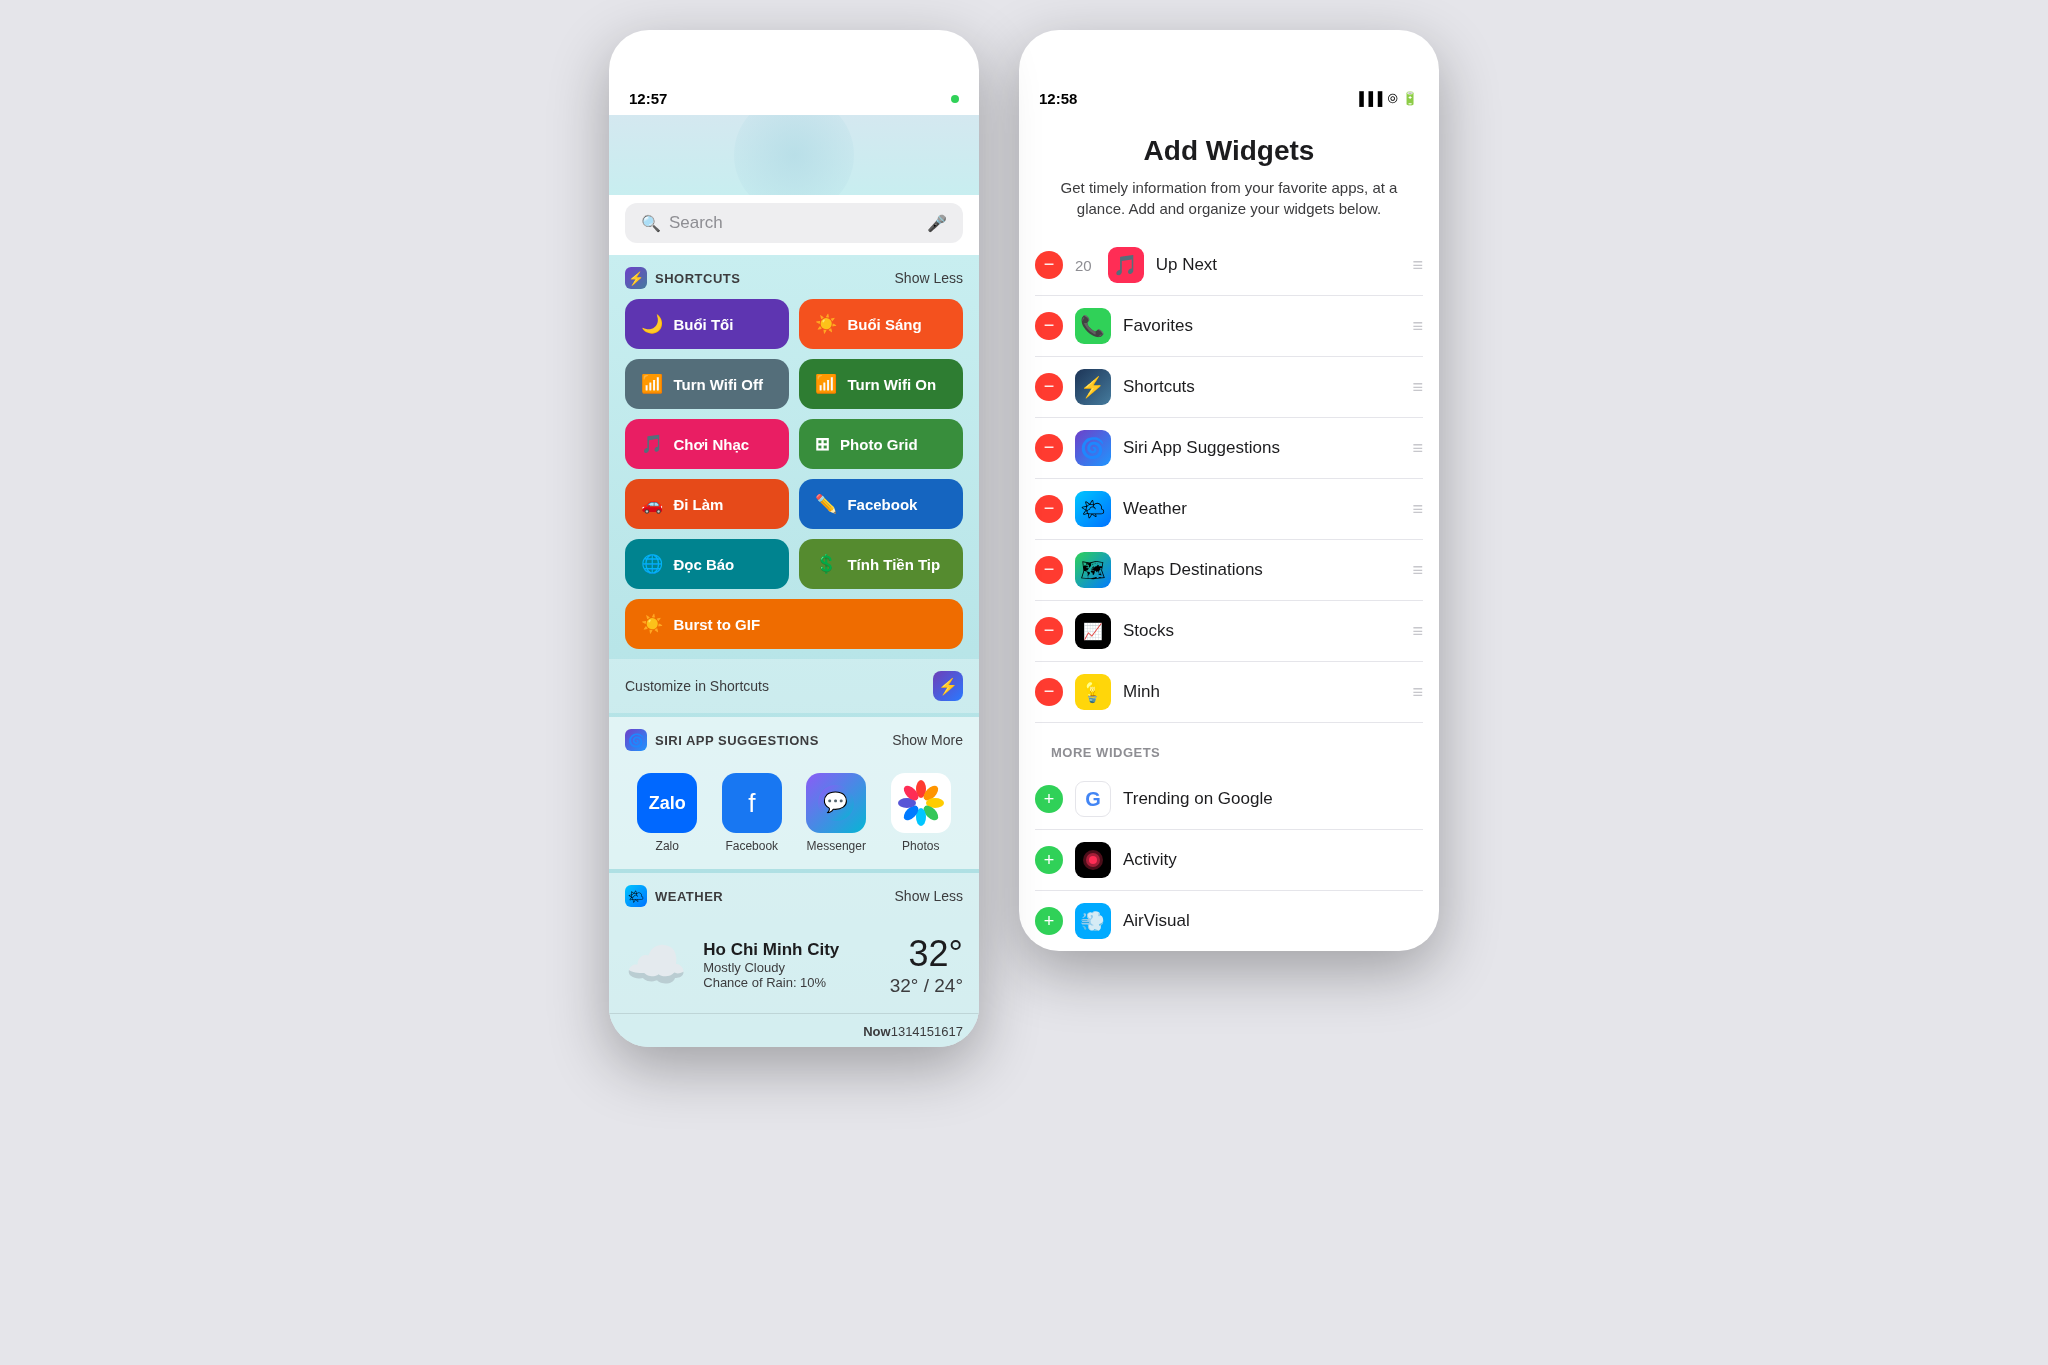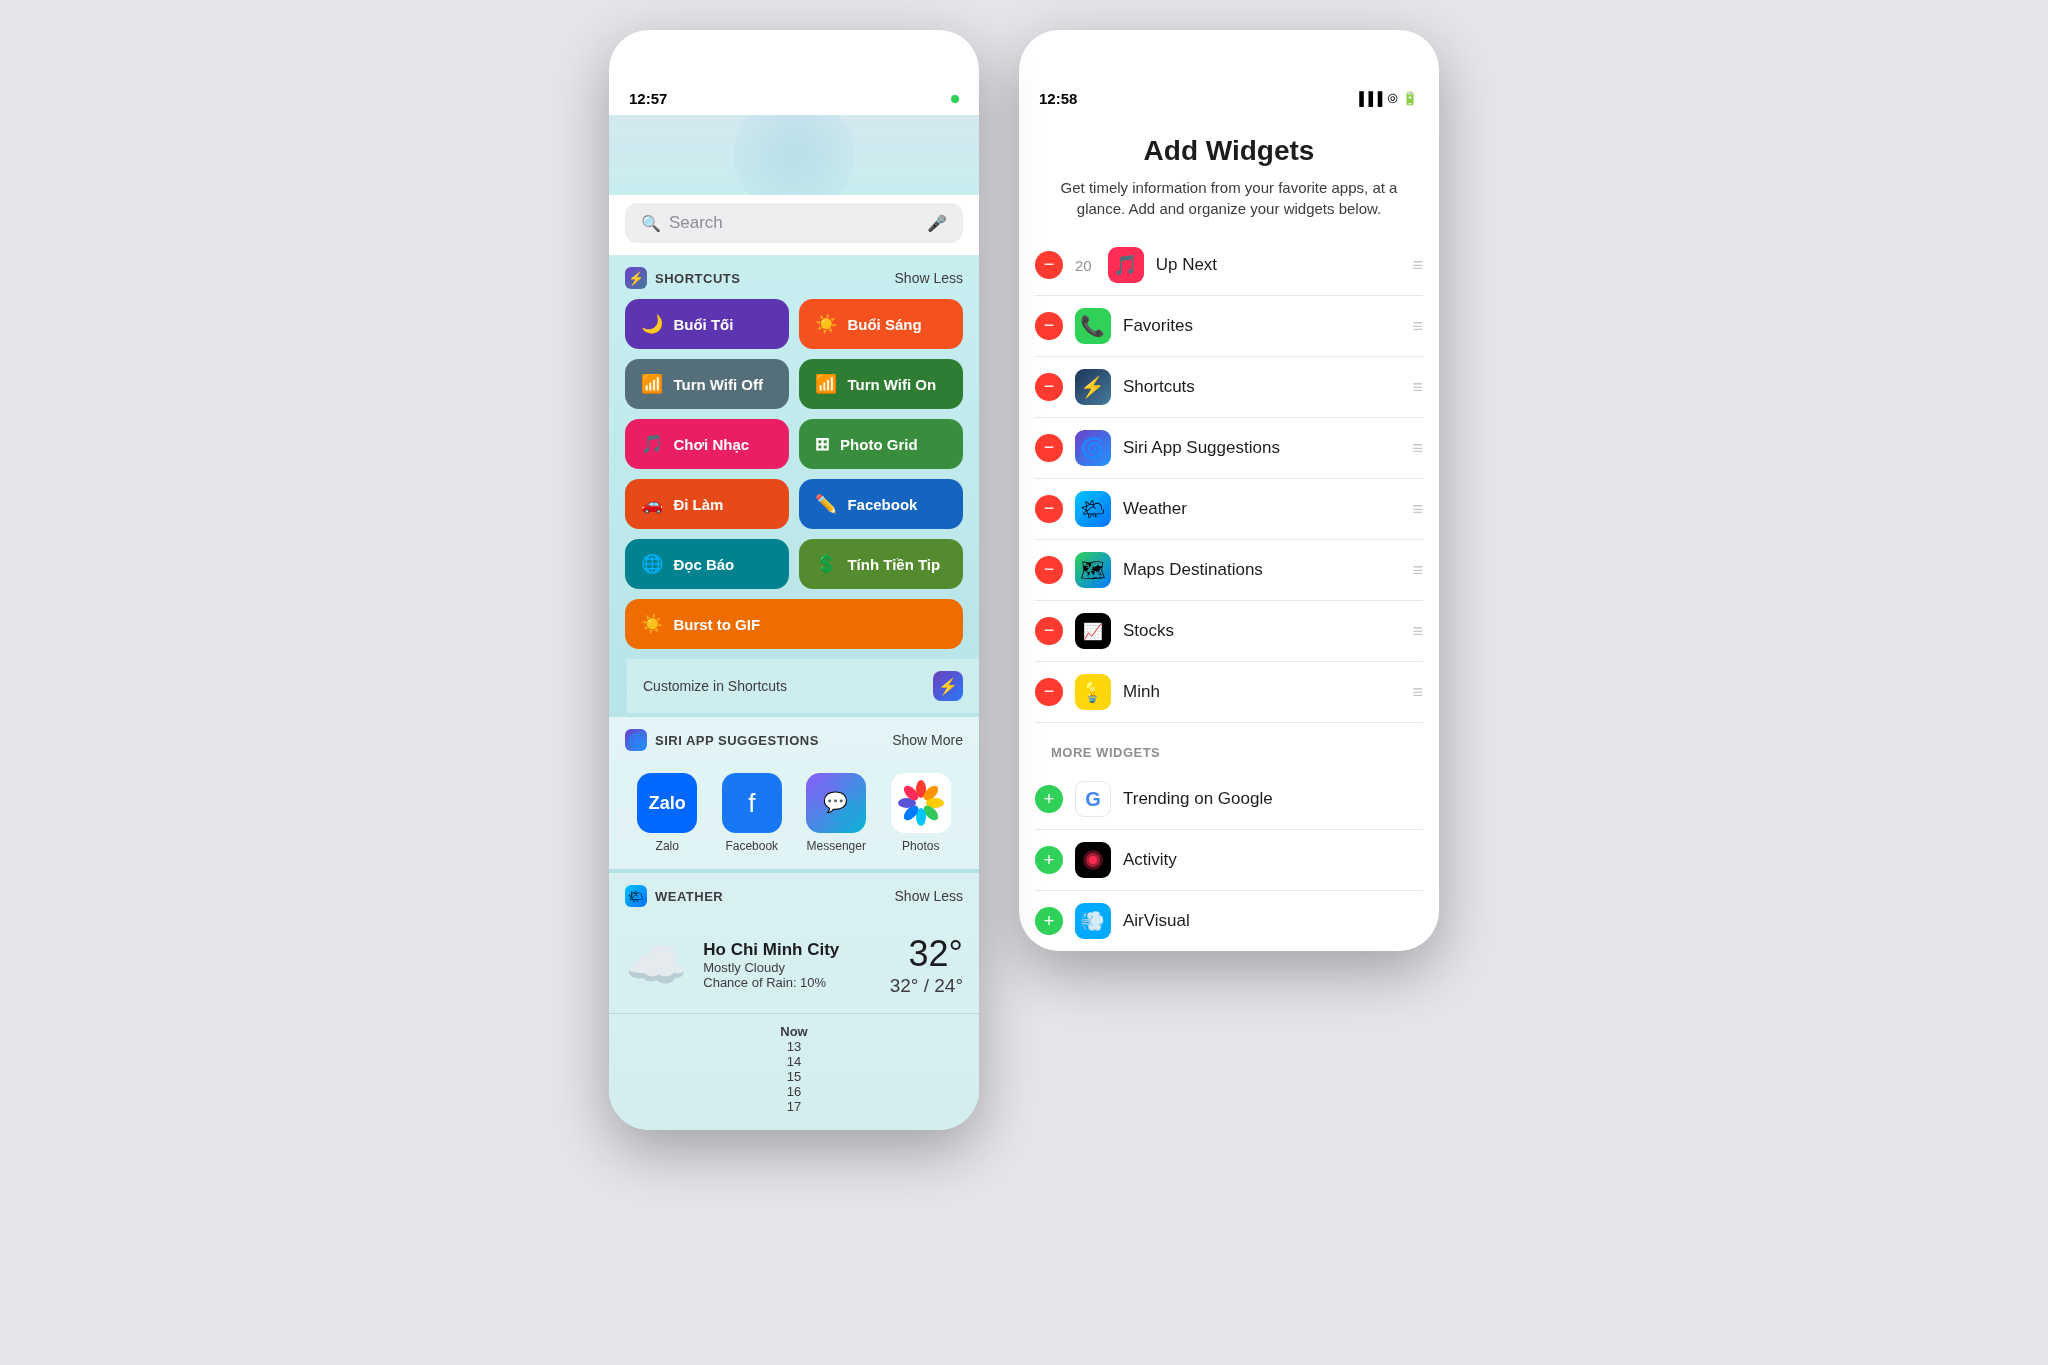--- a/index.html
+++ b/index.html
@@ -139,21 +139,20 @@
     .btn-teal { background: #00838f; }
     .btn-green-lime { background: #558b2f; }
     .btn-orange-burst { background: #ef6c00; }
 
     .customize-bar {
       display: flex;
       align-items: center;
       justify-content: space-between;
       padding: 12px 16px;
       background: rgba(255,255,255,0.3);
-      margin-left: 18px;
     }
     .customize-text {
       color: #3c3c3e;
       font-size: 14px;
     }
     .shortcuts-app-icon {
       width: 30px;
       height: 30px;
       border-radius: 8px;
       background: linear-gradient(135deg, #6e3fb8, #2979ff);
@@ -217,23 +216,22 @@
       font-weight: 300;
       color: #1c1c1e;
       text-align: right;
     }
     .weather-range { font-size: 19px; color: #3c3c3e; }
 
     
     .weather-timeline {
       display: flex;
       justify-content: flex-end;
-      padding: 10px 16px 16px;
+      padding: 10px 16px 8px;
       border-top: 1px solid rgba(0,0,0,0.1);
-      flex-direction: column;
     }
     .timeline-item {
       font-size: 13px;
       color: #3c3c3e;
       text-align: center;
     }
     .timeline-item.now { font-weight: 700; }
 
     
     .phone-right {

